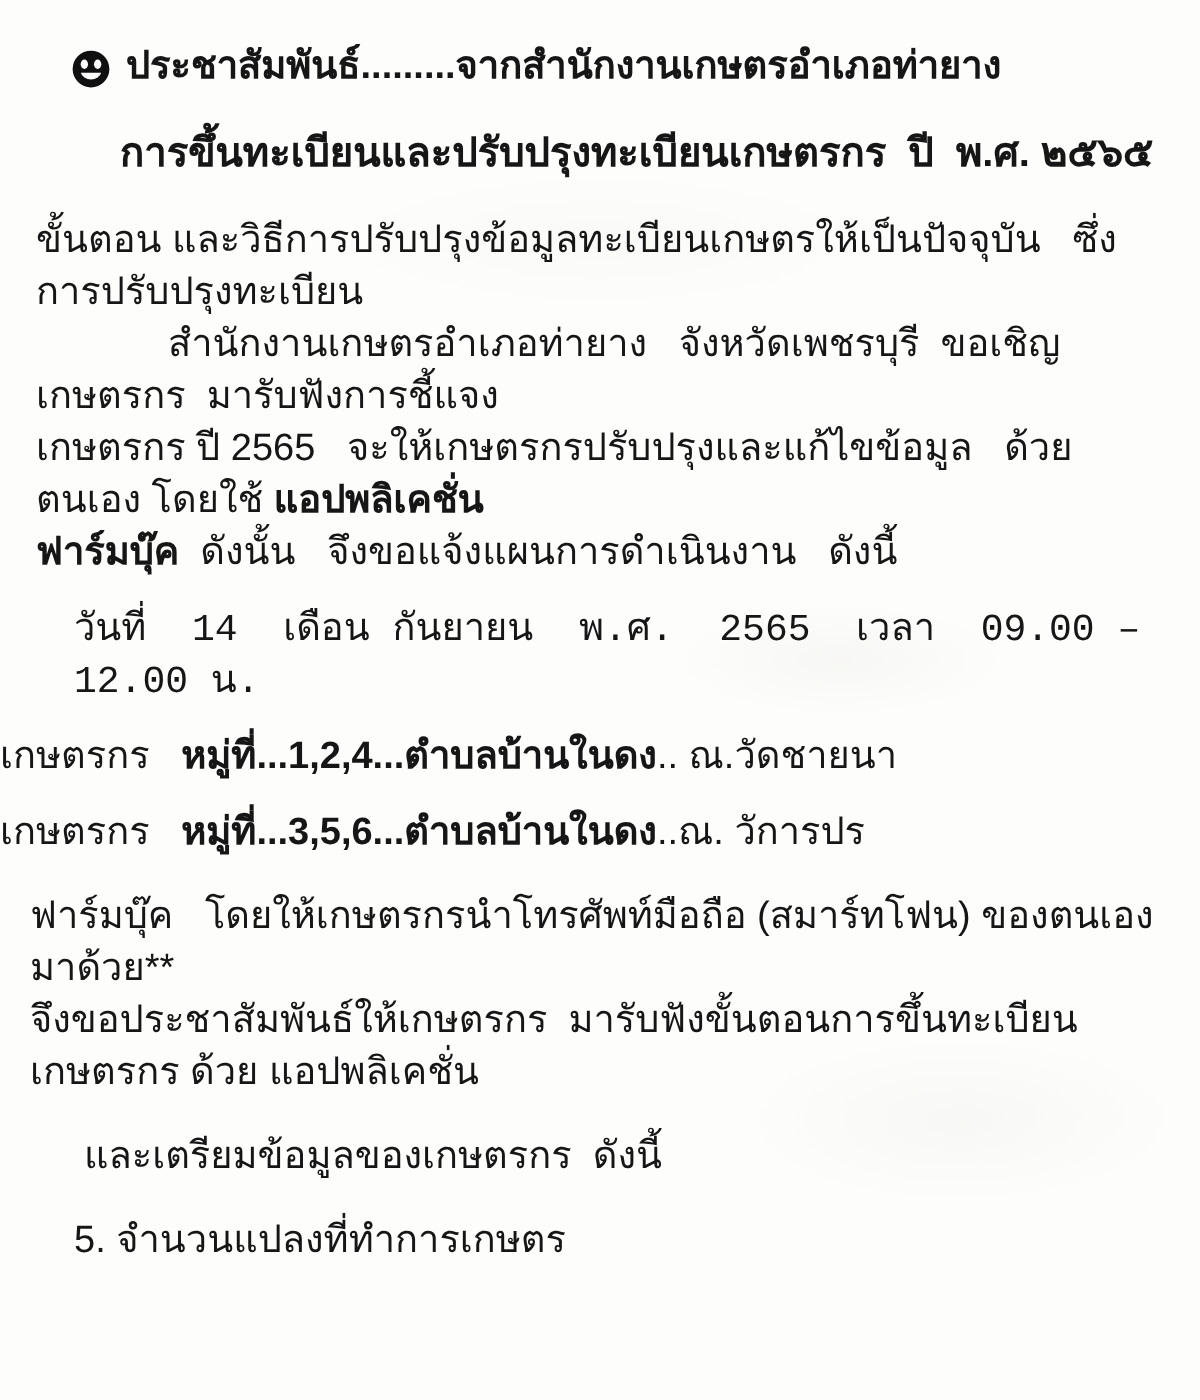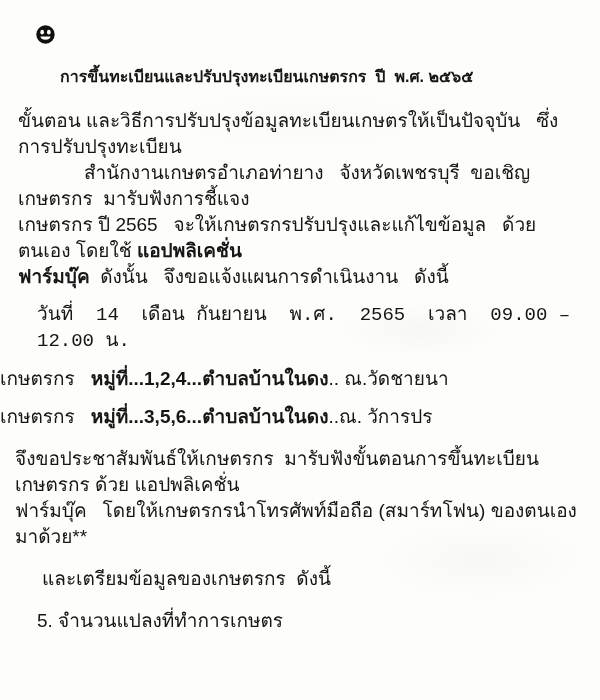--- a/index.html
+++ b/index.html
@@ -39,21 +39,21 @@
     margin-left: 35px;
     display: flex;
     align-items: center;
     gap: 7px;
     height: 28px;
   }
   .smiley { display: inline-flex; align-items: center; }
   .title {
     margin-top: 16px;
     margin-left: 60px;
-    font-size: 16px;
+    font-size: 20px;
   }
   .intro { margin-top: 18px; margin-left: 18px; margin-right: 22px; }
   .intro .indent1 { text-indent: 66px; }
   .date-line { margin-top: 12px; margin-left: 37px; font-family: Liberation Mono, monospace; }
   .group-line { margin-top: 12px; }
   .announce { margin-top: 16px; margin-left: 15px; margin-right: 20px; }
   .prepare { margin-top: 16px; margin-left: 42px; }
   .check-item { margin-top: 16px; margin-left: 37px; }
 </style>
 </head>
@@ -63,40 +63,41 @@
 
   <div class="header-line">
     <span class="smiley">
       <svg width="21" height="21" viewBox="0 0 24 24" aria-hidden="true">
         <circle cx="12" cy="12" r="10.5" fill="#101010"></circle>
         <ellipse cx="8.2" cy="9.3" rx="2.1" ry="2.7" fill="#fdfdfb"></ellipse>
         <ellipse cx="15.8" cy="9.3" rx="2.1" ry="2.7" fill="#fdfdfb"></ellipse>
         <path d="M6.2 14.2 a5.9 4.6 0 0 0 11.6 0 z" fill="#fdfdfb"></path>
       </svg>
     </span>
+    <span class="bold line">ประชาสัมพันธ์.........จากสำนักงานเกษตรอำเภอท่ายาง</span>
   </div>
 
   <div class="title bold line">การขึ้นทะเบียนและปรับปรุงทะเบียนเกษตรกร  ปี  พ.ศ. ๒๕๖๕</div>
 
   <div class="intro">
     <div class="line">ขั้นตอน และวิธีการปรับปรุงข้อมูลทะเบียนเกษตรให้เป็นปัจจุบัน   ซึ่งการปรับปรุงทะเบียน</div>
     <div class="line indent1">สำนักงานเกษตรอำเภอท่ายาง   จังหวัดเพชรบุรี  ขอเชิญเกษตรกร  มารับฟังการชี้แจง</div>
     <div class="line"><span>เกษตรกร ปี 2565   จะให้เกษตรกรปรับปรุงและแก้ไขข้อมูล   ด้วยตนเอง โดยใช้ </span><span class="em">แอปพลิเคชั่น</span></div>
     <div class="line"><span class="em">ฟาร์มบุ๊ค</span><span>  ดังนั้น   จึงขอแจ้งแผนการดำเนินงาน   ดังนี้</span></div>
   </div>
 
   <div class="date-line line">วันที่  14  เดือน กันยายน  พ.ศ.  2565  เวลา  09.00 – 12.00 น.</div>
 
   <div class="group-line line"><span>เกษตรกร   </span><span class="em">หมู่ที่...1,2,4...ตำบลบ้านในดง</span><span>.. ณ.วัดชายนา</span></div>
 
 
   <div class="group-line line"><span>เกษตรกร   </span><span class="em">หมู่ที่...3,5,6...ตำบลบ้านในดง</span><span>..ณ. วัการปร</span></div>
 
   <div class="announce">
+    <div class="line">ฟาร์มบุ๊ค   โดยให้เกษตรกรนำโทรศัพท์มือถือ (สมาร์ทโฟน) ของตนเองมาด้วย**</div>
     <div class="line">จึงขอประชาสัมพันธ์ให้เกษตรกร  มารับฟังขั้นตอนการขึ้นทะเบียนเกษตรกร ด้วย แอปพลิเคชั่น</div>
-    <div class="line">ฟาร์มบุ๊ค   โดยให้เกษตรกรนำโทรศัพท์มือถือ (สมาร์ทโฟน) ของตนเองมาด้วย**</div>
   </div>
 
   <div class="prepare line">และเตรียมข้อมูลของเกษตรกร  ดังนี้</div>
 
   <div class="check-item line">5. จำนวนแปลงที่ทำการเกษตร</div>
 
 </div>
 
 </body></html>

